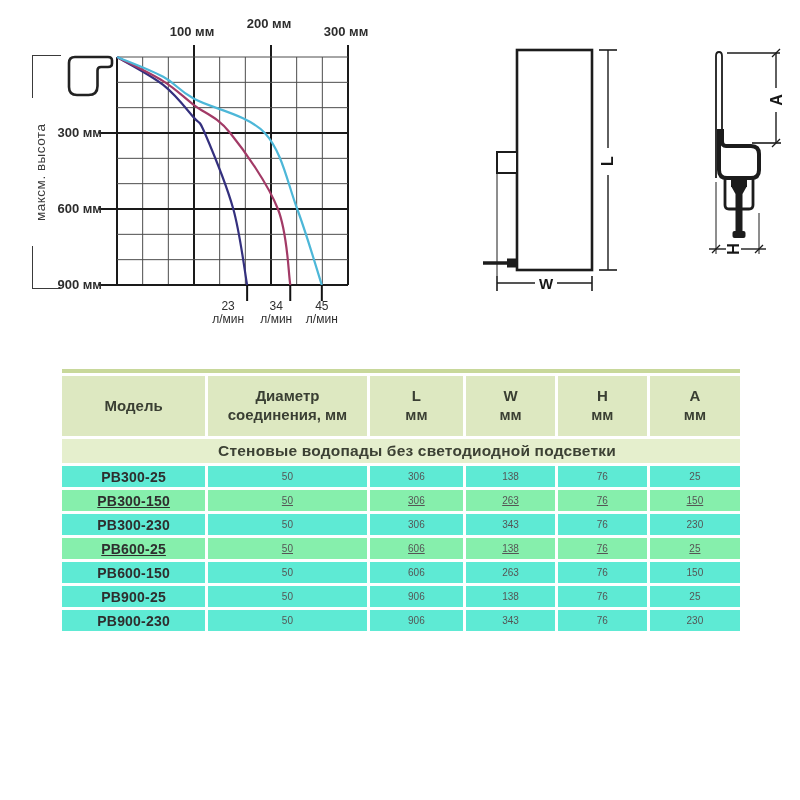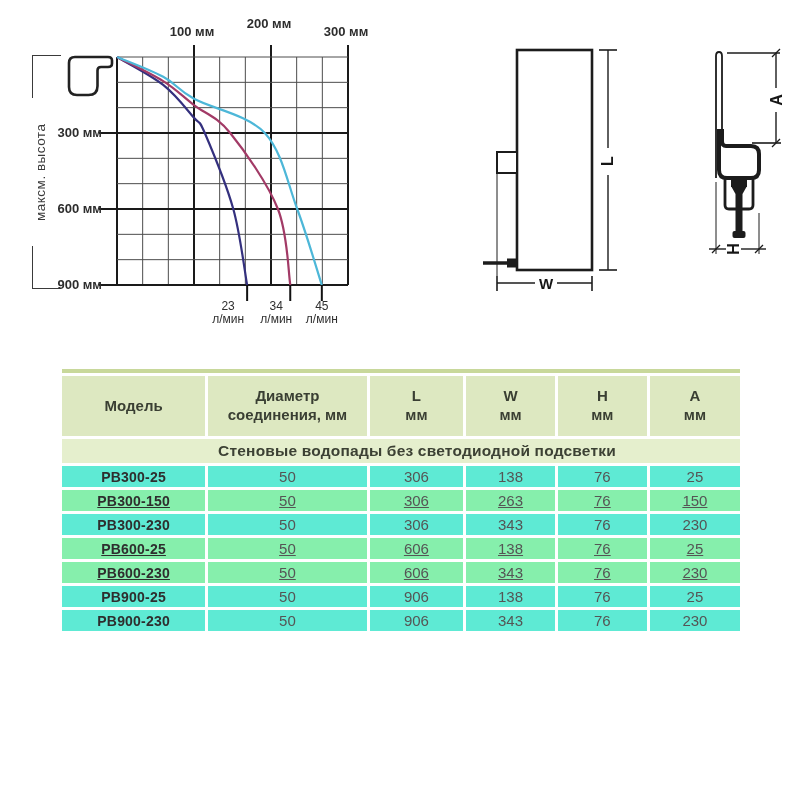--- a/index.html
+++ b/index.html
@@ -22,21 +22,21 @@
   .bracket-bottom{position:absolute;left:32px;top:246px;width:28px;height:42px;
                border-left:1.6px solid #3a3a3a;border-bottom:1.6px solid #3a3a3a;}
   
   #table-wrap{position:absolute;left:59px;top:369px;width:684px;}
   #table-topbar{height:4px;background:#c8d89b;margin:0 3px;}
   table{border-collapse:separate;border-spacing:3px;width:100%;table-layout:fixed;}
   th{background:#dde8c1;color:#3a3f33;font-size:15px;font-weight:bold;
      height:60px;vertical-align:middle;text-align:center;padding:0 2px;line-height:1.25;}
   td.section{background:#e5efcd;color:#3c4134;font-size:15.5px;font-weight:bold;
      text-align:center;height:24px;letter-spacing:.2px;padding-left:32px;}
-  td{text-align:center;font-size:15px;color:#555;height:21px;padding:0;}
+  td{text-align:center;font-size:10px;color:#555;height:21px;padding:0;}
   tr.odd td{background:#5eead4;}
   tr.even td{background:#86efac;text-decoration:underline;}
   td.model{font-weight:bold;color:#2e2e2e;font-size:14px;letter-spacing:.2px;}
   svg text{font-family:"Liberation Sans", sans-serif;}
 </style>
 </head>
 <body>
 
 <div class="abs" style="left:0;top:0;width:800px;height:365px;">
 
@@ -216,27 +216,27 @@
           <td>230</td>
         </tr>
         <tr class="even">
           <td class="model">PB600-25</td>
           <td>50</td>
           <td>606</td>
           <td>138</td>
           <td>76</td>
           <td>25</td>
         </tr>
-        <tr class="even">
-          <td class="model">PB600-230</td>
+        <tr class="odd">
+          <td class="model">PB600-150</td>
           <td>50</td>
           <td>606</td>
-          <td>343</td>
-          <td>76</td>
-          <td>230</td>
+          <td>263</td>
+          <td>76</td>
+          <td>150</td>
         </tr>
         <tr class="odd">
           <td class="model">PB900-25</td>
           <td>50</td>
           <td>906</td>
           <td>138</td>
           <td>76</td>
           <td>25</td>
         </tr>
         <tr class="odd">

